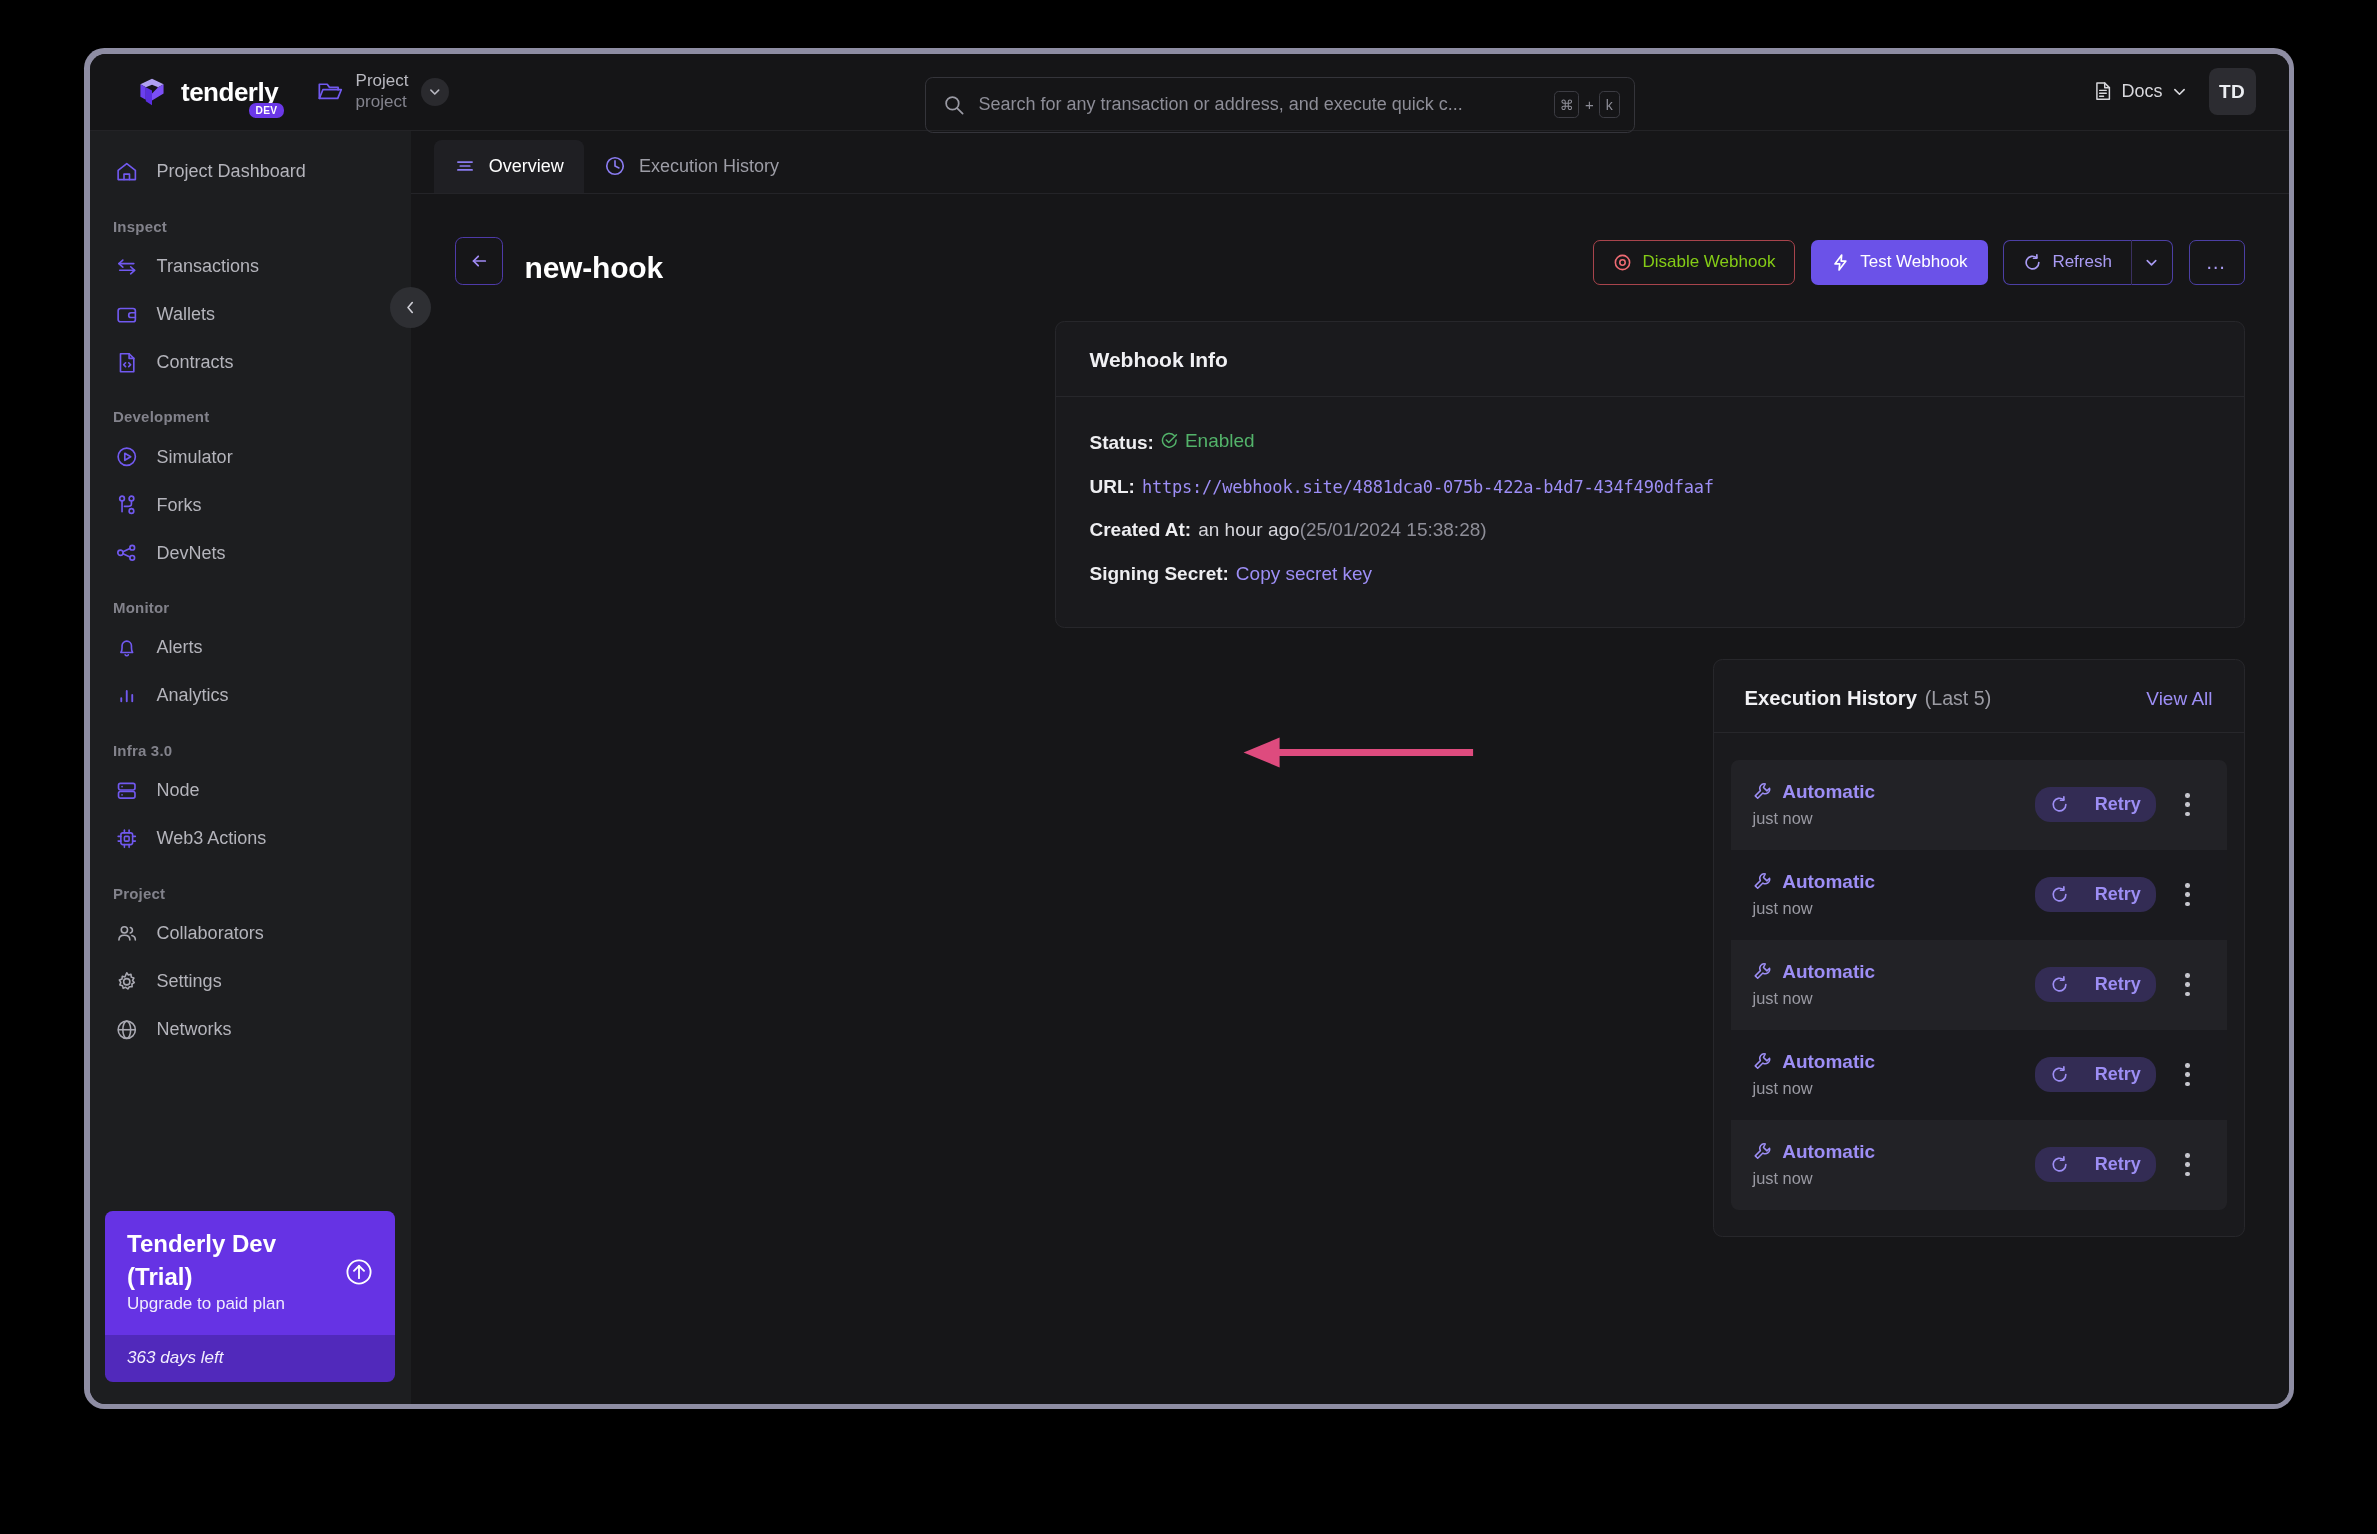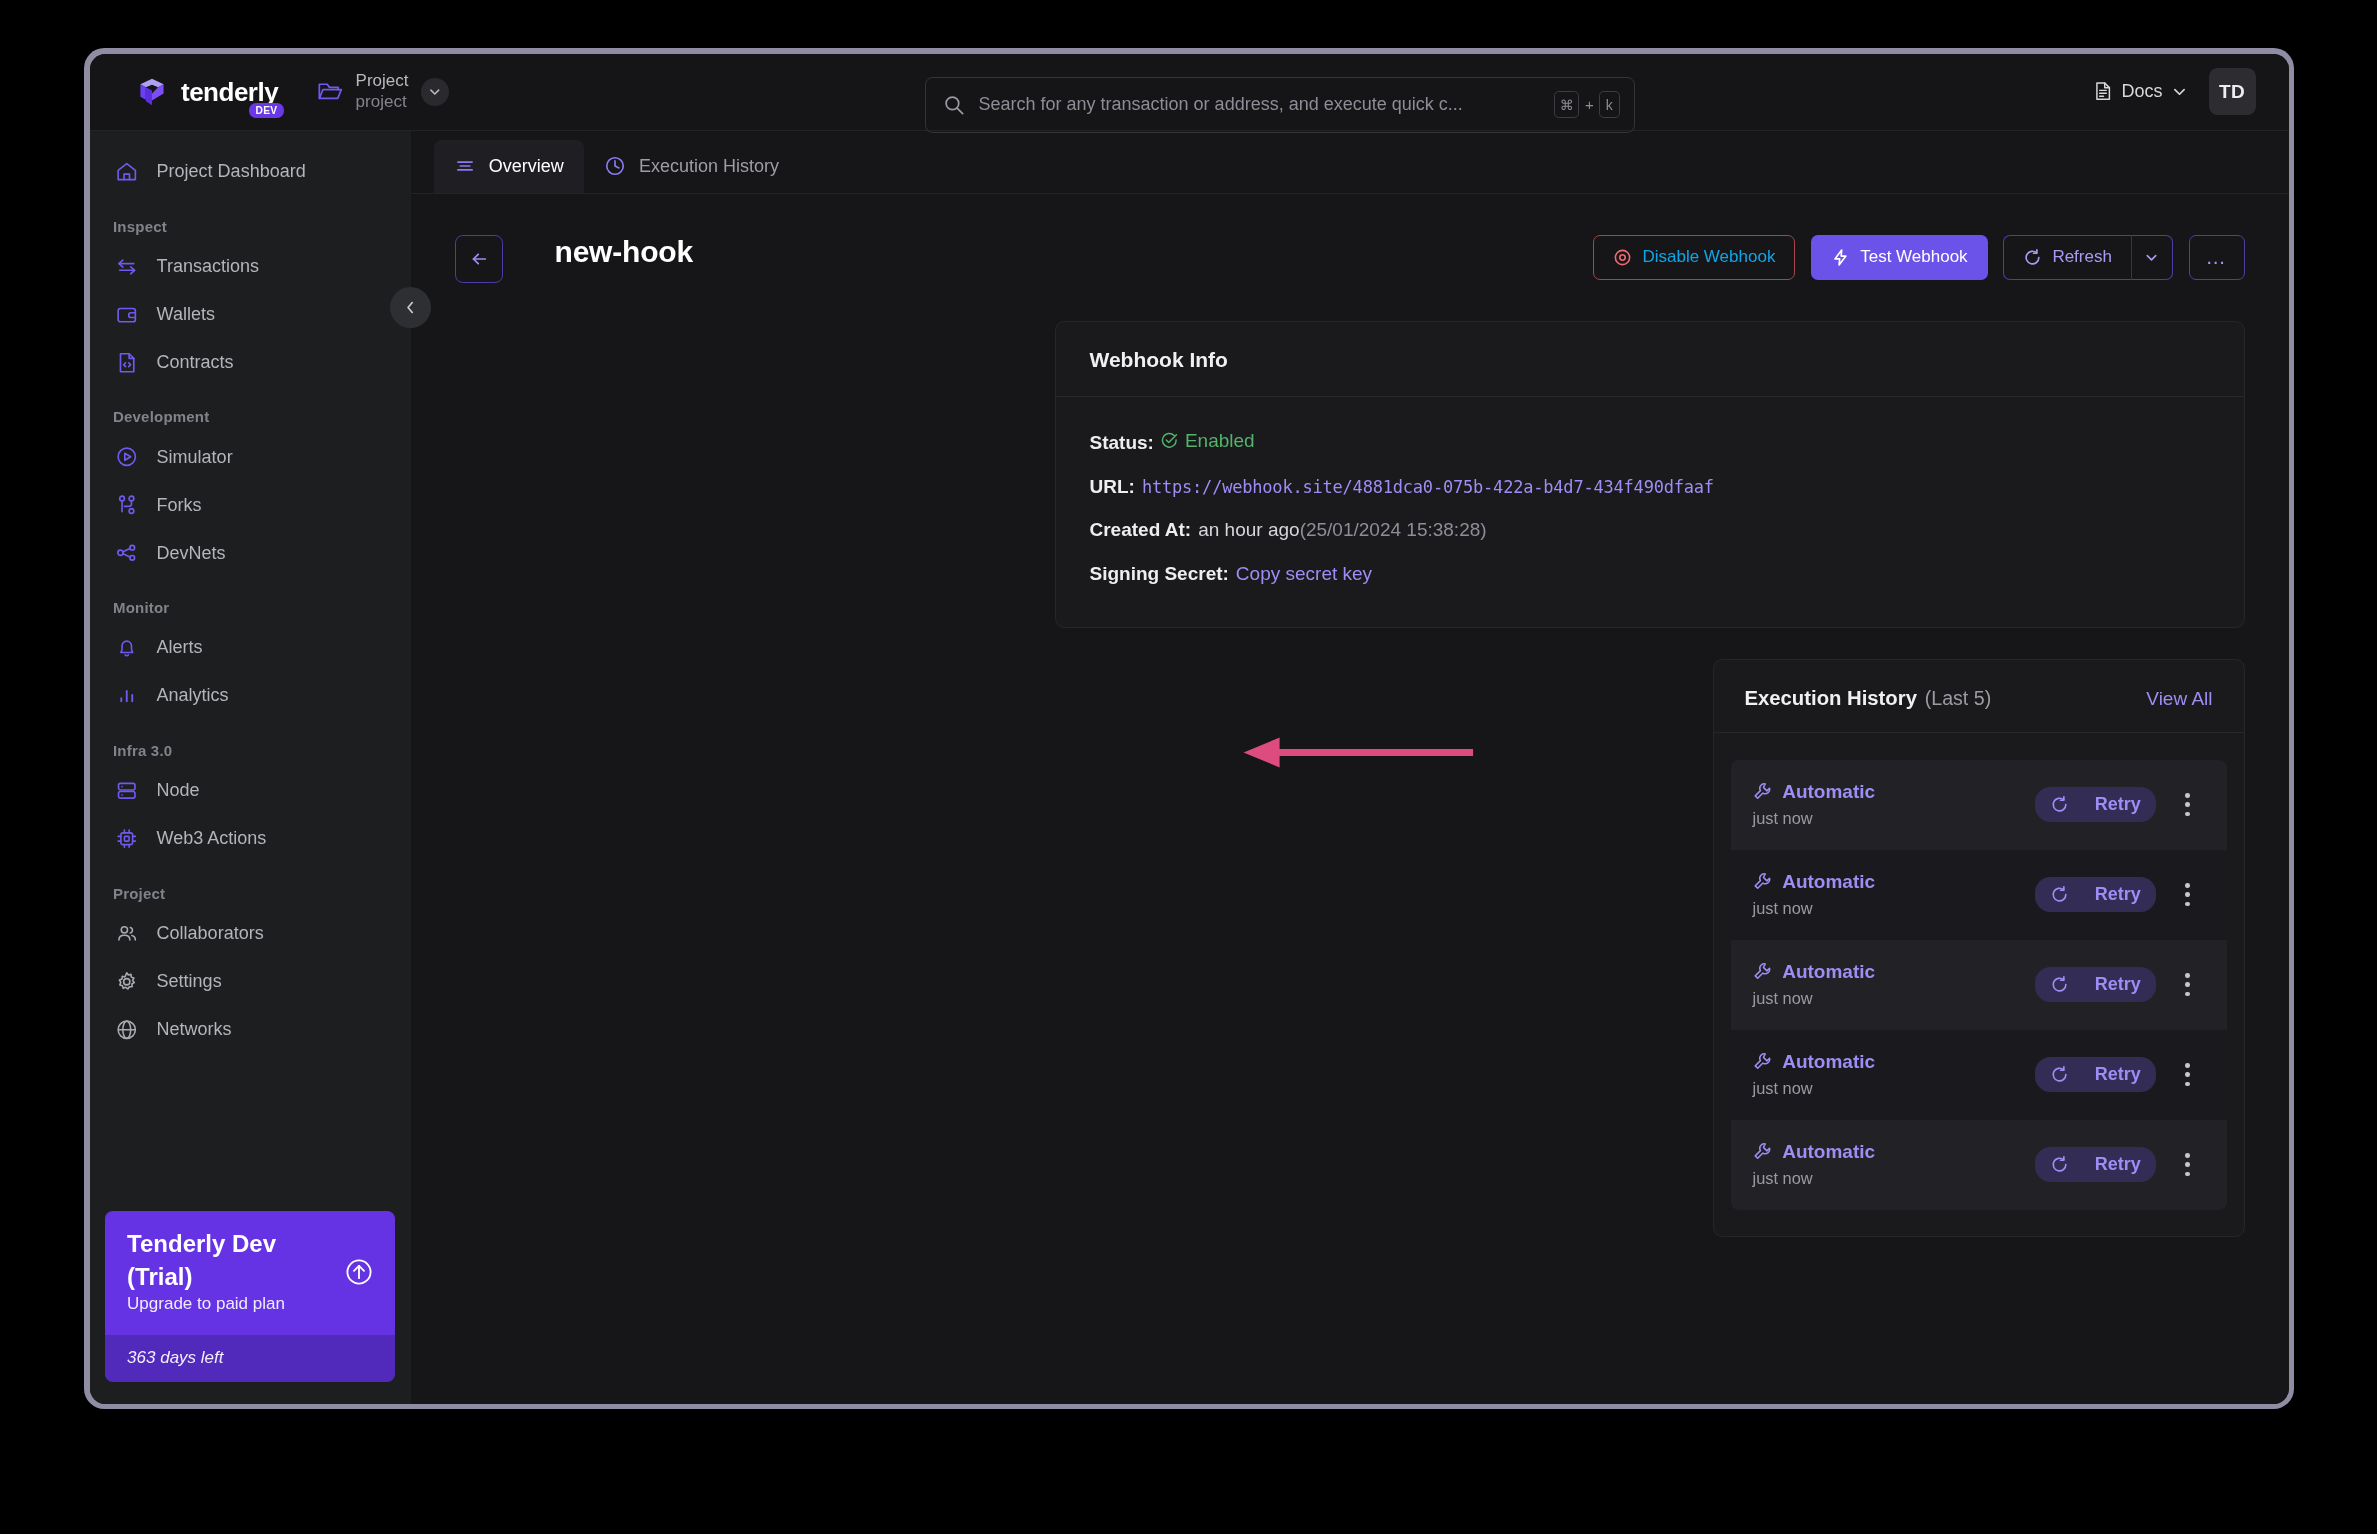--- a/index.html
+++ b/index.html
@@ -244,24 +244,23 @@
   }
   .tab .tab-ico { width: 22px; height: 22px; flex-shrink: 0; }
   .tab .tab-label { font-size: 18px; color: #9d9da6; white-space: nowrap; }
   .tab.active { background: #1f1f23; }
   .tab.active .tab-label { color: #ffffff; }
 
   #content { flex: 1; padding: 41px 44px 0 44px; overflow: hidden; position: relative; }
 
   #page-head {
     display: flex;
-    align-items: flex-start;
+    align-items: flex-end;
     margin-bottom: 36px;
     height: 50px;
-    gap: 30px;
   }
   #back-button {
     width: 48px; height: 48px;
     border: 0.8px solid #4e3aa8;
     border-radius: 7.8px;
     display: flex; align-items: center; justify-content: center;
     cursor: pointer;
     flex-shrink: 0;
   }
   #page-title {
@@ -281,21 +280,21 @@
     height: 45px;
     padding: 0 19px;
     border-radius: 7px;
     font-size: 17px;
     cursor: pointer;
     white-space: nowrap;
     border: 0.8px solid transparent;
     background: transparent;
     font-family: "Liberation Sans", sans-serif;
   }
-  .btn-danger  { border-color: #a8444c; color: #0ea5e9; }
+  .btn-danger  { border-color: #a8444c; color: #84cc16; }
   .btn-primary { background: #6b52e8; color: #ffffff; }
   .btn-ghost   { border-color: #4c3fa4; color: #a99bf3; }
 
   .split-btn { display: flex; align-items: stretch; }
   .split-btn .split-main {
     border-radius: 7px 0 0 7px;
     border-right: none;
   }
   .split-btn .split-caret {
     width: 42px;

